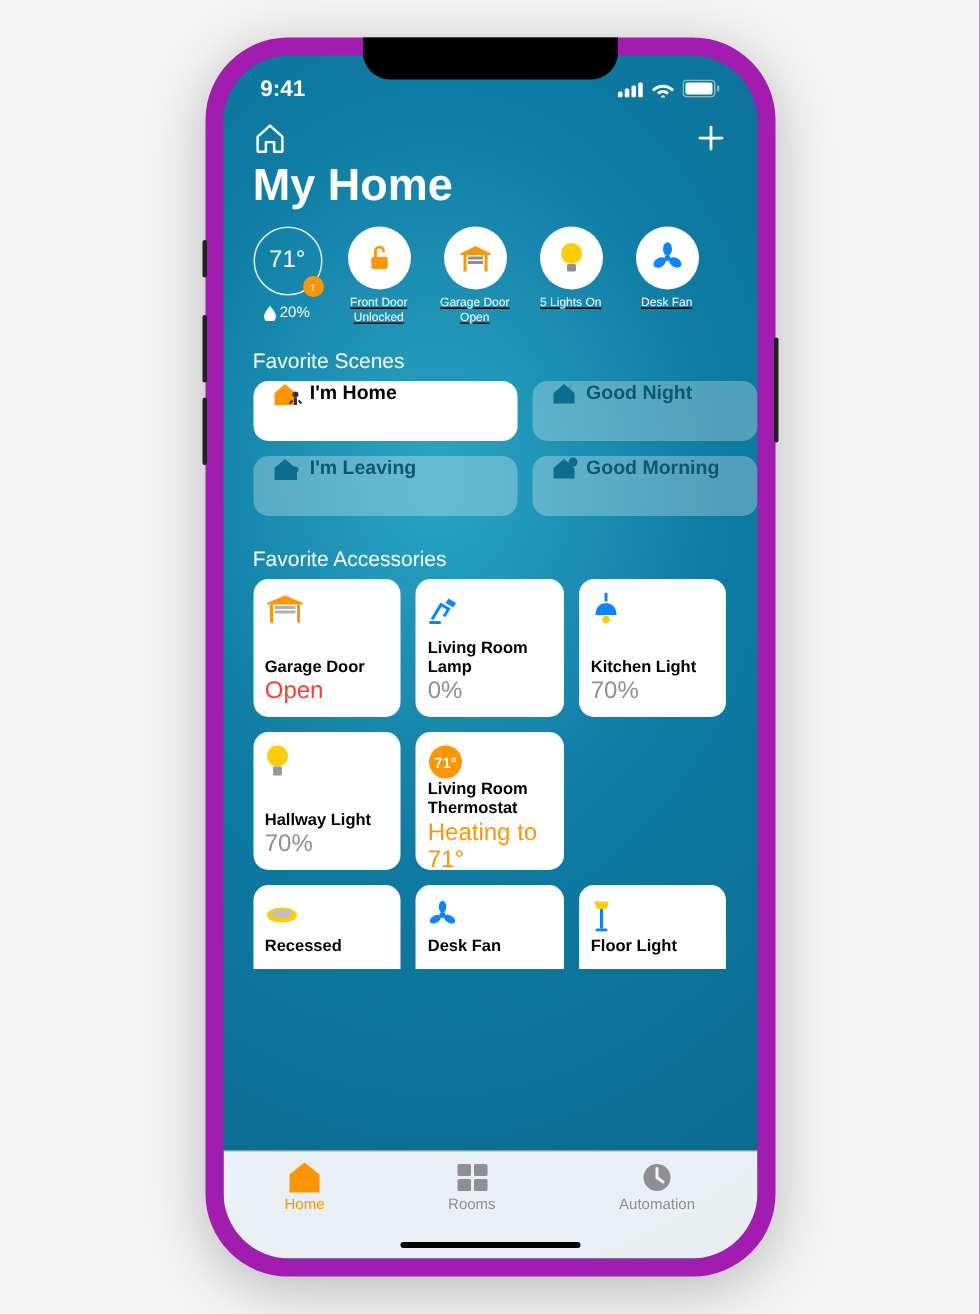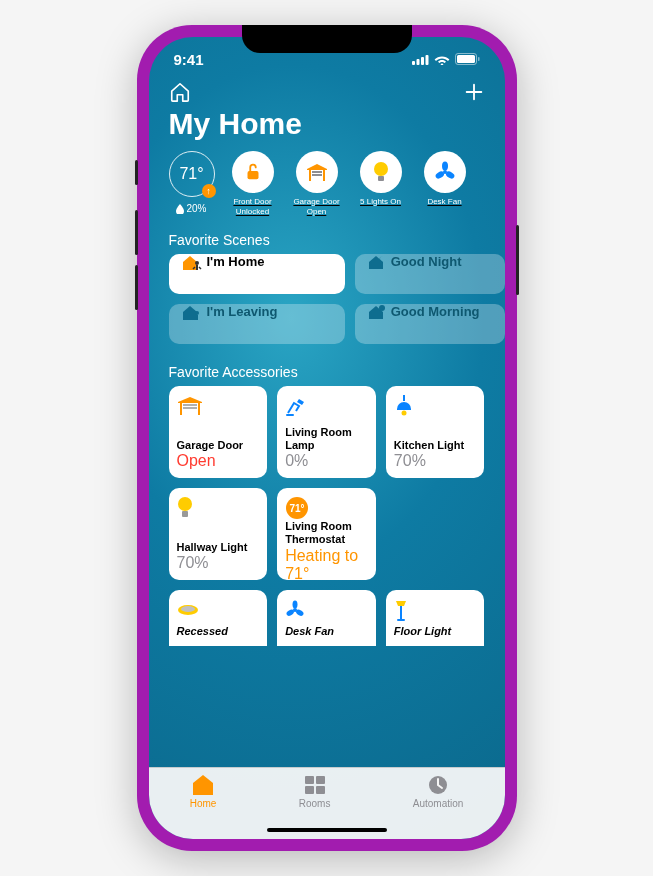--- a/index.html
+++ b/index.html
@@ -26,21 +26,21 @@
 .scene-tile { height: 40px; border-radius: 10px; display: flex; align-items: flex-start; gap: 4px; padding: 0 12px; font-size: 13px; font-weight: 700; overflow: hidden; white-space: nowrap; }
 .scene-tile.active { background: #fff; color: #000; }
 .scene-tile.inactive { background: rgba(255,255,255,0.28); color: #0e5870; }
 .accessories { display: grid; grid-template-columns: repeat(3, 1fr); gap: 10px; padding: 0 20px; }
 .acc-tile { background: #fff; border-radius: 10px; padding: 8px; height: 92px; display: flex; flex-direction: column; justify-content: space-between; }
 .acc-icon { height: 24px; display: flex; align-items: center; }
 .acc-name { font-size: 11px; font-weight: 700; color: #000; line-height: 1.2; }
 .acc-state { font-size: 16px; color: #8e8e93; }
 .acc-state.alert { color: #ff3b30; }
 .acc-state.heat { color: #ff9500; }
-.acc-row-partial .acc-tile { height: 56px; border-radius: 10px 10px 0 0; font-style: italic; }
+.acc-row-partial .acc-tile { height: 56px; border-radius: 10px 10px 0 0; }
 .tabbar { position: absolute; bottom: 0; left: 0; right: 0; height: 72px; background: rgba(248,248,248,0.94); border-top: 0.5px solid rgba(0,0,0,0.15); display: flex; justify-content: space-around; align-items: flex-start; padding-top: 6px; }
 .tab { display: flex; flex-direction: column; align-items: center; gap: 2px; font-size: 10px; color: #8e8e93; }
 .tab.active { color: #ff9500; }
 .home-indicator { position: absolute; bottom: 7px; left: 50%; transform: translateX(-50%); width: 120px; height: 4px; background: #000; border-radius: 3px; }
 .side-btn { position: absolute; background: #222; border-radius: 2px; }
 .side-btn.a { width: 3px; height: 25px; top: 135px; left: -2px; }
 .side-btn.b { width: 3px; height: 45px; top: 185px; left: -2px; }
 .side-btn.c { width: 3px; height: 45px; top: 240px; left: -2px; }
 .side-btn.d { width: 3px; height: 70px; top: 200px; right: -2px; }
 svg { display: block; }

